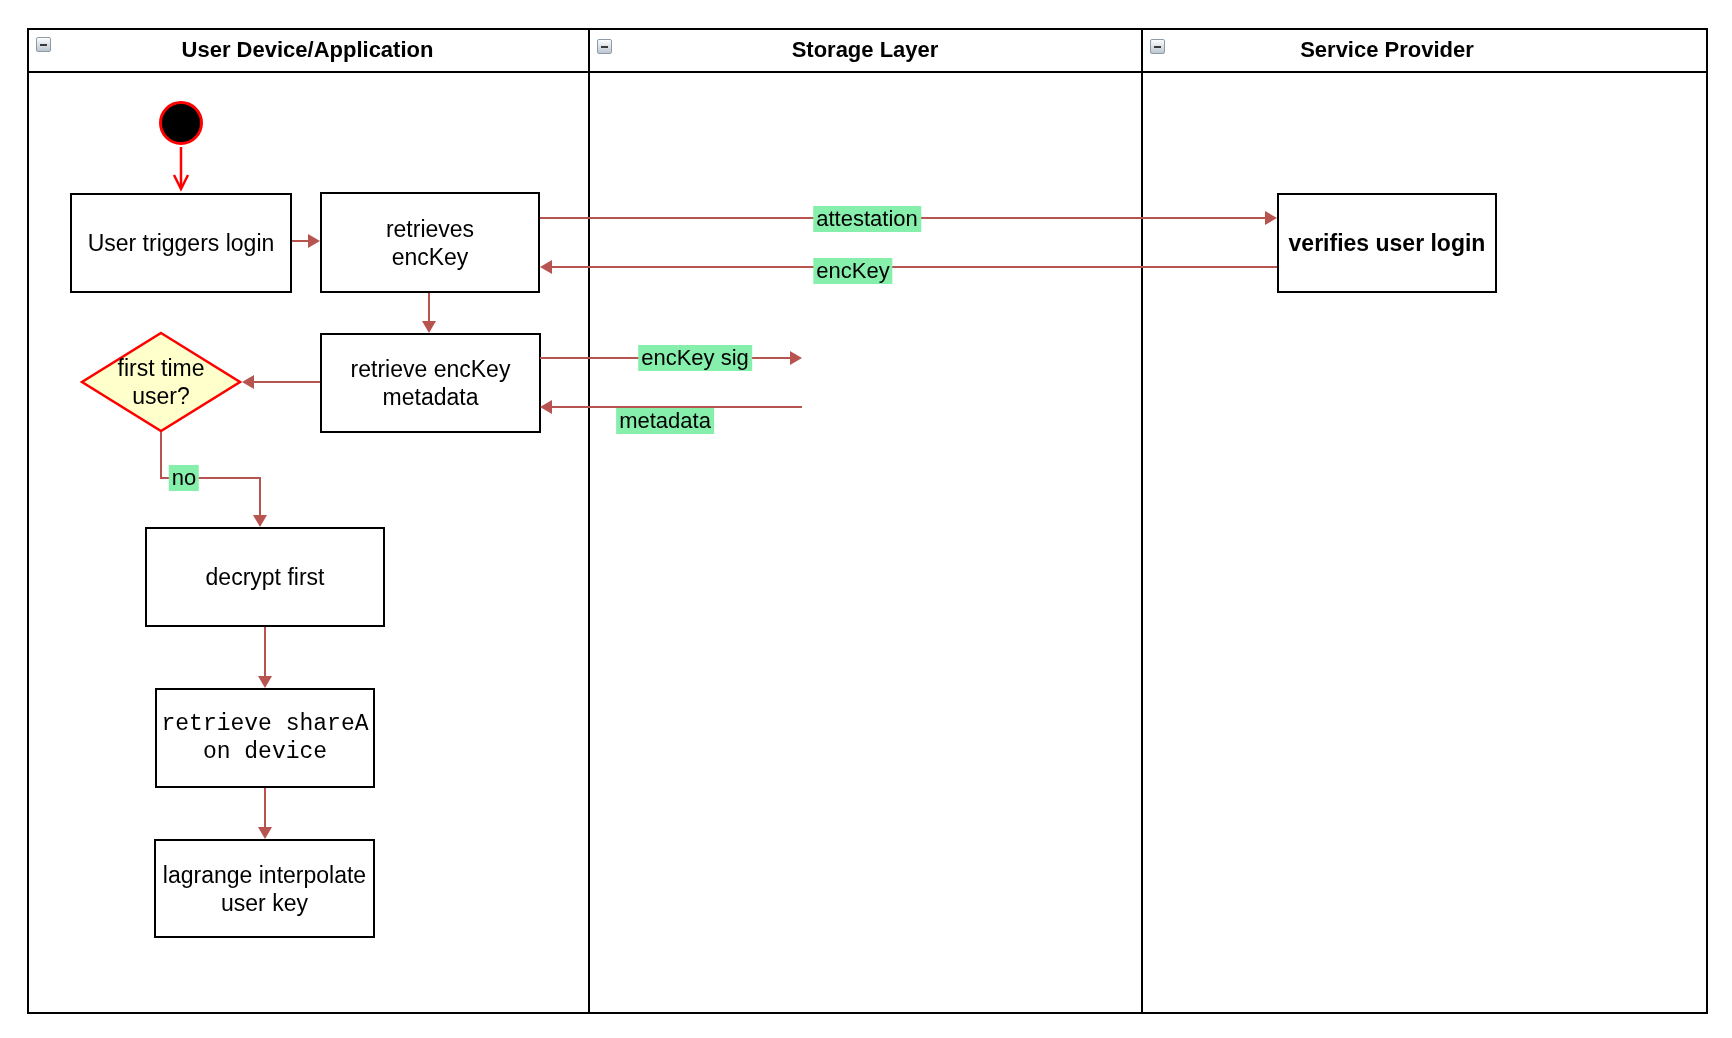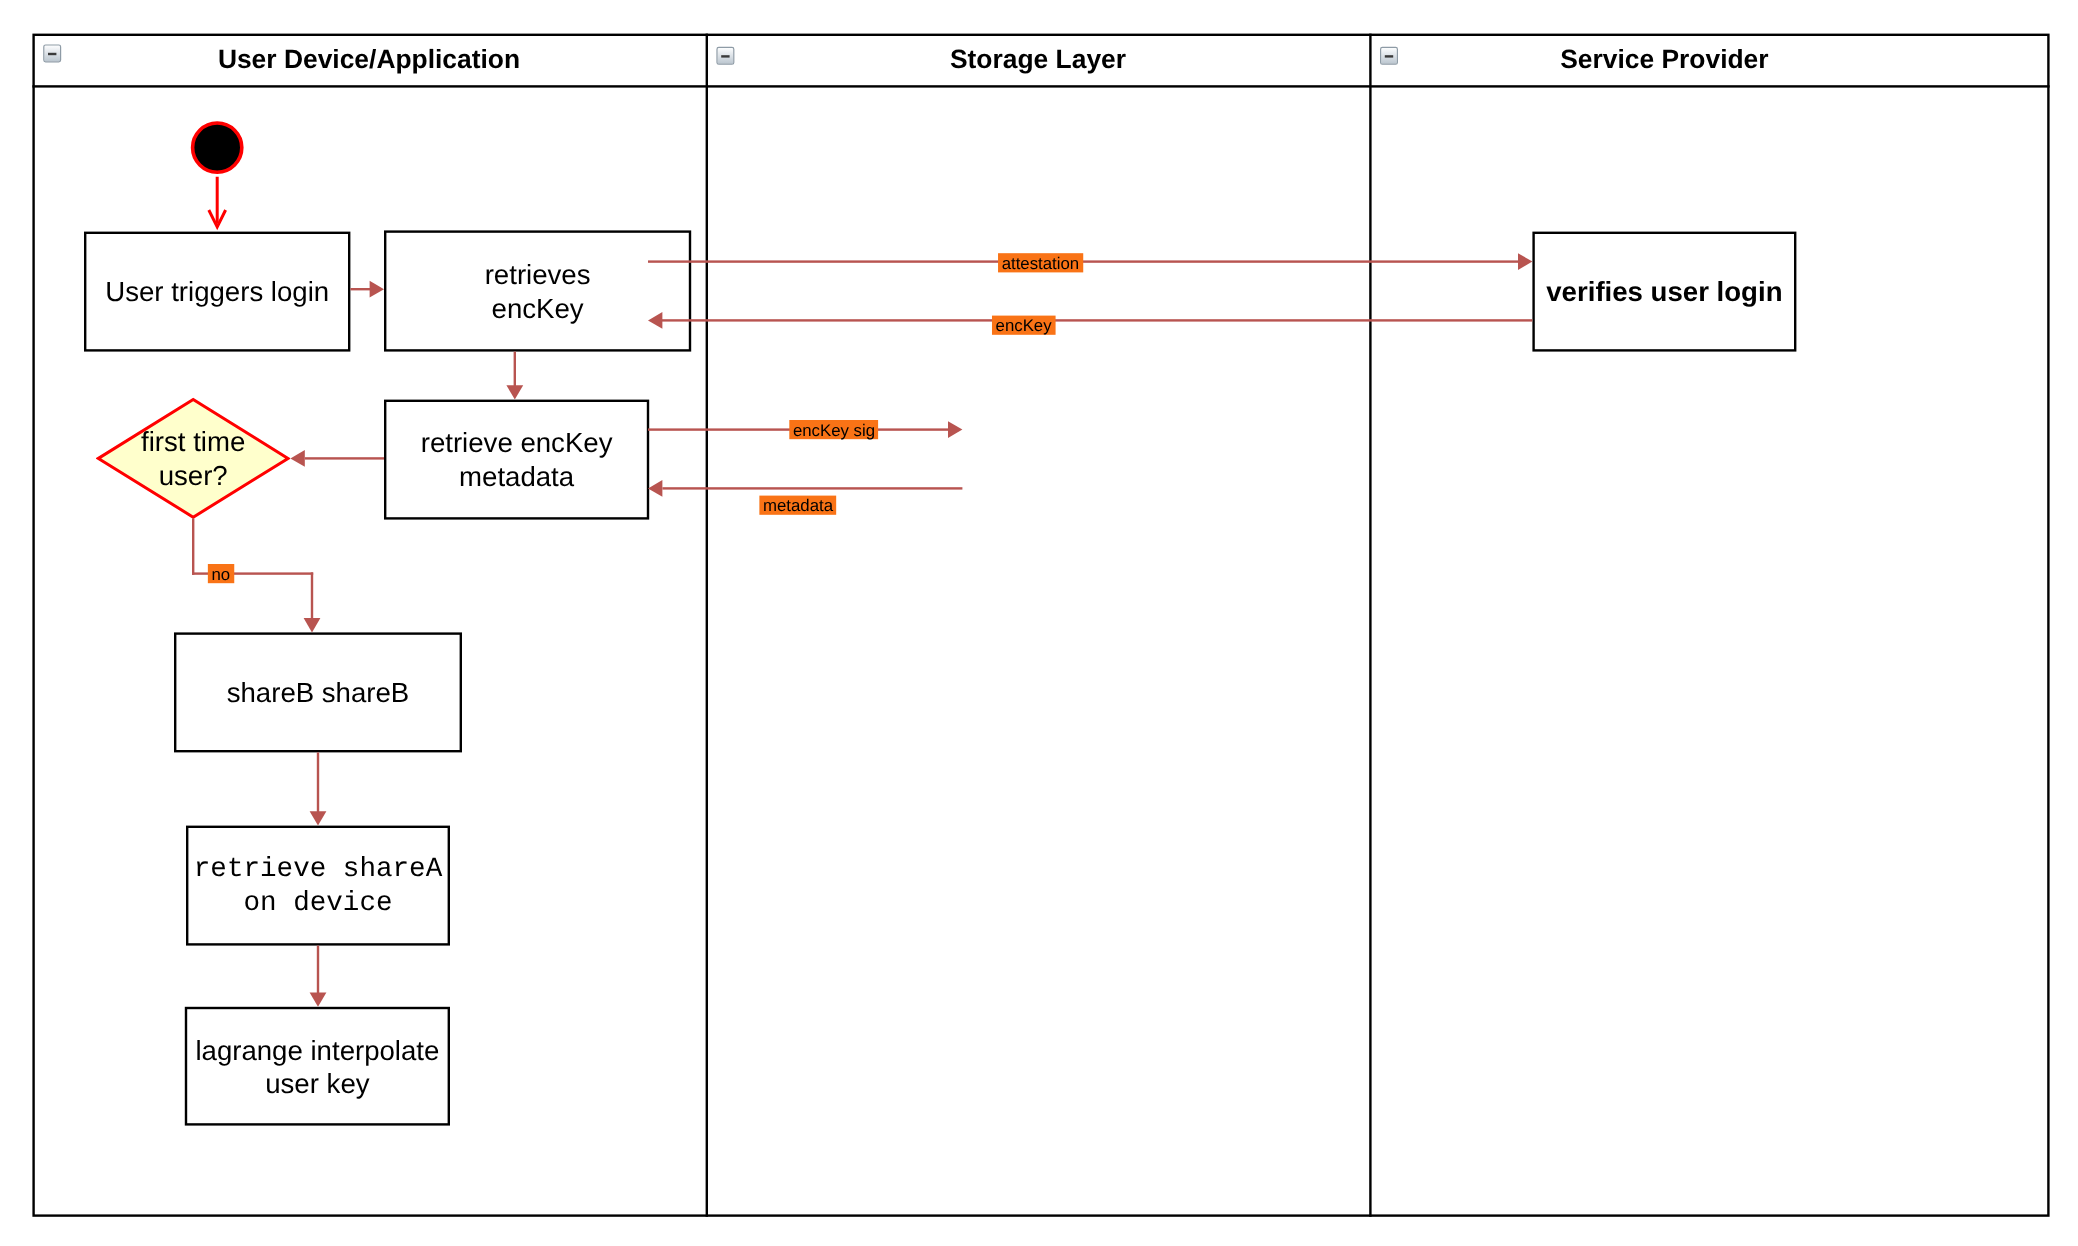--- a/index.html
+++ b/index.html
@@ -28,22 +28,22 @@
   .node{position:absolute;background:#fff;border:2px solid var(--border);box-sizing:border-box;
     display:flex;align-items:center;justify-content:center;text-align:center;
     font-size:23px;line-height:28px;white-space:pre-line;}
   .start-circle{position:absolute;left:159px;top:101px;width:38px;height:38px;
     background:#000;border:3px solid var(--accent-red);border-radius:50%;}
   .hl,.vl{position:absolute;background:var(--arrow);}
   .ah{position:absolute;width:0;height:0;}
   .ah.right{border-top:7px solid transparent;border-bottom:7px solid transparent;border-left:12px solid var(--arrow);}
   .ah.left{border-top:7px solid transparent;border-bottom:7px solid transparent;border-right:12px solid var(--arrow);}
   .ah.down{border-left:7px solid transparent;border-right:7px solid transparent;border-top:12px solid var(--arrow);}
-  .elabel{position:absolute;transform:translate(-50%,-50%);background:#f97316;
-    padding:0 3px;font-size:14px;white-space:nowrap;z-index:5;}
+  .elabel{position:absolute;transform:translate(-50%,-50%);background:#86efac;
+    padding:0 3px;font-size:22px;white-space:nowrap;z-index:5;}
   .diamond-wrap{position:absolute;left:80px;top:331px;width:162px;height:102px;}
   .diamond-wrap svg{position:absolute;left:0;top:0;}
   .diamond-label{position:absolute;left:0;top:0;width:162px;height:102px;
     display:flex;align-items:center;justify-content:center;text-align:center;
     font-size:23px;line-height:28px;white-space:pre-line;}
   .start-arrow{position:absolute;left:172px;top:147px;}
 </style>
 </head>
 <body>
 
@@ -68,25 +68,25 @@
   <div class="lane-title" style="left:589px;width:552px;">Storage Layer</div>
   <div class="lane-title" style="left:1142px;width:466px;margin-left:12px;">Service Provider</div>
 
   <div class="start-circle"></div>
   <svg class="start-arrow" width="18" height="46">
     <line x1="9" y1="0" x2="9" y2="39" stroke="var(--accent-red)" stroke-width="2.5"></line>
     <polyline points="2,28 9,42 16,28" fill="none" stroke="var(--accent-red)" stroke-width="2.5"></polyline>
   </svg>
 
   <div class="node" style="left:70px;top:193px;width:222px;height:100px;">User triggers login</div>
-  <div class="node" style="left:320px;top:192px;width:256px;height:101px;">retrieves
+  <div class="node" style="left:320px;top:192px;width:220px;height:101px;">retrieves
 encKey</div>
   <div class="node" style="left:320px;top:333px;width:221px;height:100px;">retrieve encKey
 metadata</div>
-  <div class="node" style="left:145px;top:527px;width:240px;height:100px;">shareB shareB</div>
+  <div class="node" style="left:145px;top:527px;width:240px;height:100px;">decrypt first</div>
   <div class="node" style="left:155px;top:688px;width:220px;height:100px;font-family:Liberation Mono, monospace;">retrieve shareA
 on device</div>
   <div class="node" style="left:154px;top:839px;width:221px;height:99px;">lagrange interpolate
 user key</div>
 
   <div class="diamond-wrap">
     <svg width="162" height="102" viewBox="0 0 162 102">
       <polygon points="81,2 160,51 81,100 2,51" style="fill:var(--diamond-fill);stroke:var(--diamond-border);stroke-width:2.5;"></polygon>
     </svg>
     <div class="diamond-label">first time

